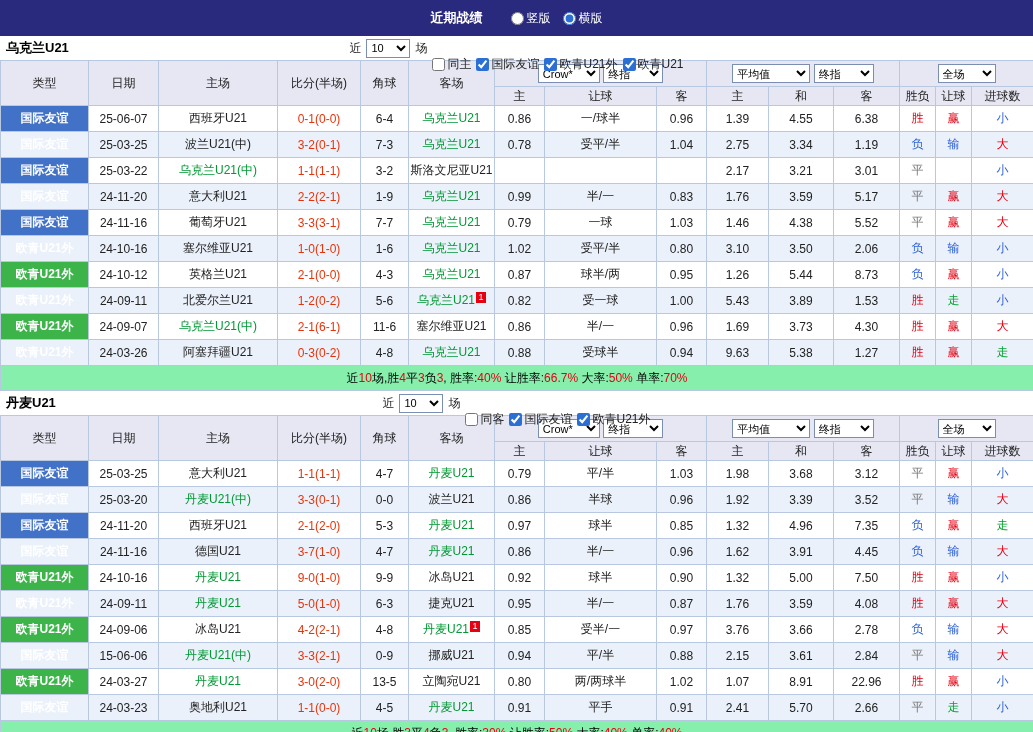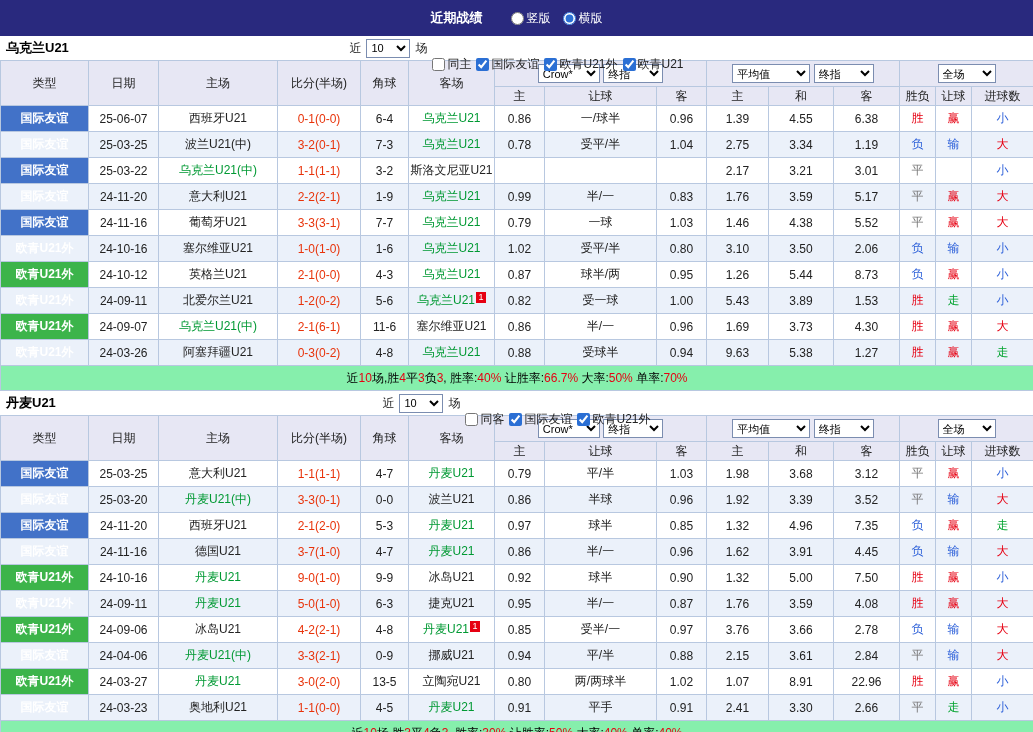--- a/index.html
+++ b/index.html
@@ -484,21 +484,21 @@
           <td>0.97</td>
           <td>3.76</td>
           <td>3.66</td>
           <td>2.78</td>
           <td class="c-blue">负</td>
           <td class="c-blue">输</td>
           <td class="c-red">大</td>
         </tr>
         <tr class="alt">
           <td class="type-blue">国际友谊</td>
-          <td>24-04-06</td>
+          <td>15-06-06</td>
           <td><span class="self-team">丹麦U21(中)</span></td>
           <td class="score">3-3(2-1)</td>
           <td>0-9</td>
           <td><span>挪威U21</span></td>
           <td>0.94</td>
           <td>平/半</td>
           <td>0.88</td>
           <td>2.15</td>
           <td>3.61</td>
           <td>2.84</td>
@@ -527,21 +527,21 @@
           <td class="type-blue">国际友谊</td>
           <td>24-03-23</td>
           <td><span>奥地利U21</span></td>
           <td class="score">1-1(0-0)</td>
           <td>4-5</td>
           <td><span class="self-team">丹麦U21</span></td>
           <td>0.91</td>
           <td>平手</td>
           <td>0.91</td>
           <td>2.41</td>
-          <td>3.30</td>
+          <td>5.70</td>
           <td>2.66</td>
           <td class="c-gray">平</td>
           <td class="c-green">走</td>
           <td class="c-blue">小</td>
         </tr>
       </tbody>
     <tfoot>
       <tr>
           <td colspan="15" class="summary" id="summary-1"><span>近</span><span class="r">10</span><span>场,胜</span><span class="r">3</span><span>平</span><span class="r">4</span><span>负</span><span class="r">3</span><span>, 胜率:</span><span class="r">30%</span><span> 让胜率:</span><span class="r">50%</span><span> 大率:</span><span class="r">40%</span><span> 单率:</span><span class="r">40%</span></td>
         </tr>

